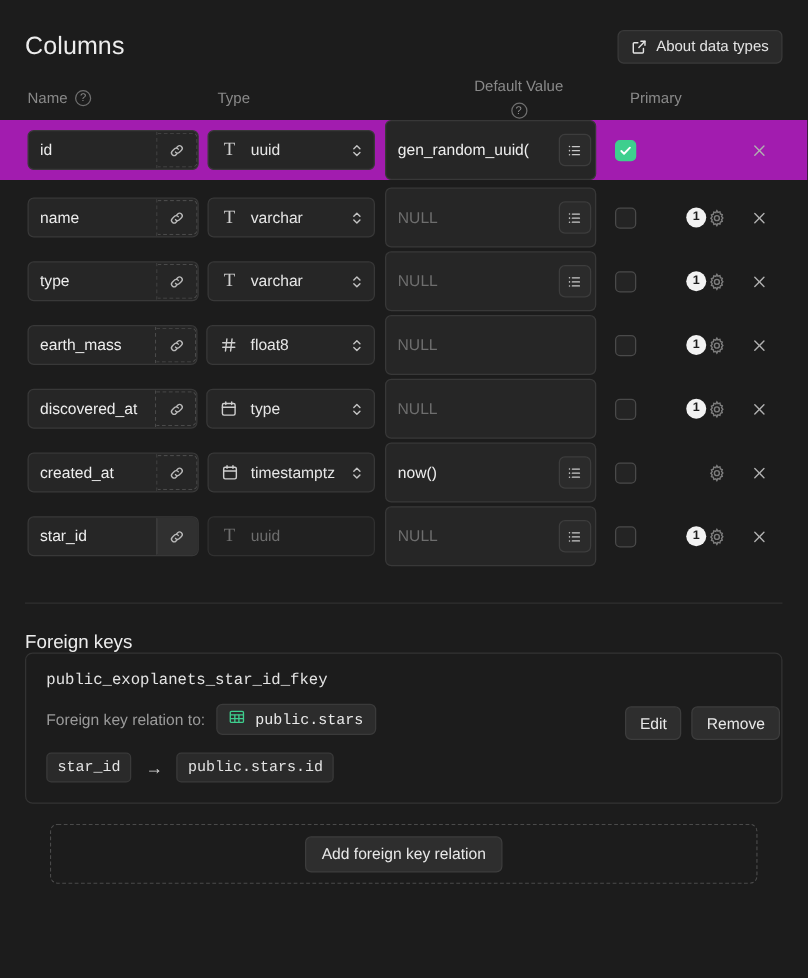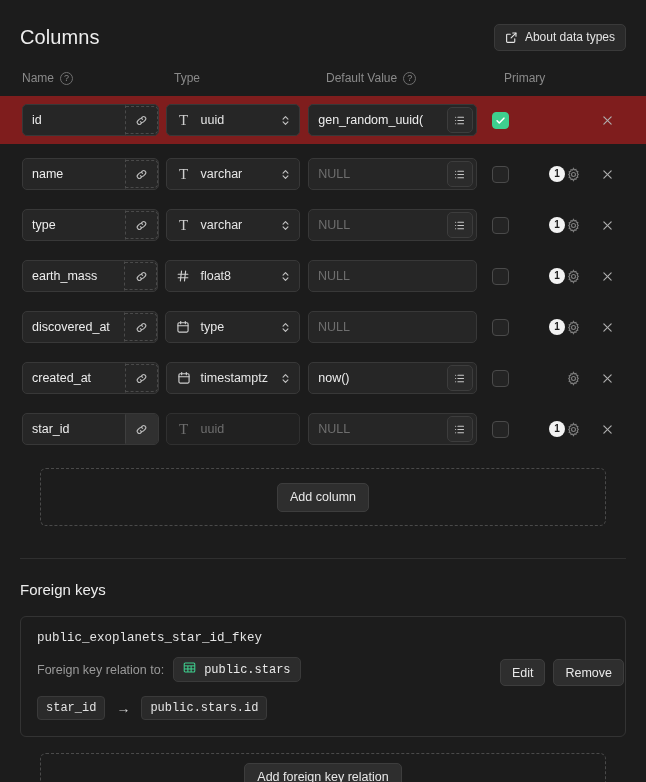--- a/index.html
+++ b/index.html
@@ -53,21 +53,21 @@
     display: flex;
     align-items: center;
     font-size: 12px;
     color: #8a8a8a;
     height: 16px;
     margin-bottom: 10px;
     padding-left: 2px;
   }
   .ch-name    { width: 152px; display:flex; align-items:center; gap:6px; }
   .ch-type    { width: 152px; display:flex; align-items:center; gap:6px; }
-  .ch-default { width: 178px; display:flex; align-items:center; gap:6px; }
+  .ch-default { width: 178px; display:flex; align-items:center; gap:6px;flex-direction:column; }
   .ch-primary { width: 90px; }
 
   .q-icon {
     width: 13px; height: 13px;
     border: 1px solid #6f6f6f;
     border-radius: 50%;
     color: #8a8a8a;
     font-size: 9px;
     line-height: 11px;
     text-align: center;
@@ -78,21 +78,21 @@
   
   .rows { display: flex; flex-direction: column; }
 
   .row {
     display: flex;
     align-items: center;
     height: 42px;
     padding: 0 2px;
   }
   .row.highlight {
-    background: #7f1d1d;
+    background: #a21caf;
     margin: 0 -20px;
     padding: 0 22px;
     height: 48px;
   }
   .row-gap { height: 9px; }
 
   
   .name-wrap {
     display: flex;
     align-items: stretch;
@@ -177,21 +177,21 @@
     padding-left: 8px;
     overflow: hidden;
     white-space: nowrap;
   }
   .type-wrap.disabled .type-text { color: #6e6e6e; }
   .chev { width: 12px; flex: none; color: #c3c3c3; display:flex; align-items:center; justify-content:center;}
 
   
   .default-wrap {
     width: 178px;
-    height: 32px;
+    height: 48px;
     margin-left: 8px;
     border: 1px solid #383838;
     border-radius: 5px;
     background: #262626;
     display: flex;
     align-items: center;
     padding-left: 9px;
     padding-right: 3px;
     overflow: hidden;
   }
@@ -311,21 +311,21 @@
   }
 
   .divider {
     height: 1px;
     background: #2f2f2f;
     margin-top: 32px;
   }
 
   
   .fk-section { padding: 22px 20px 0 20px; }
-  .fk-title { font-size: 15px; color: #ededed; margin-bottom: 18px; }
+  .fk-title { font-size: 15px; color: #ededed; }
 
   .fk-card {
     border: 1px solid #333333;
     border-radius: 6px;
     padding: 14px 16px 16px 16px;
     position: relative;
     min-height: 90px;
   }
   .fk-name {
     font-family: "Liberation Mono", monospace;
@@ -808,23 +808,20 @@
             <div class="close-btn">
               <svg width="13" height="13" viewBox="0 0 16 16" stroke="currentColor" stroke-width="1.35" stroke-linecap="round">
                 <line x1="3.5" y1="3.5" x2="12.5" y2="12.5"></line>
                 <line x1="12.5" y1="3.5" x2="3.5" y2="12.5"></line>
               </svg>
             </div>
           </div>
         </div>
       </div>
 
-    <div class="add-box">
-      <button class="ghost-btn">Add column</button>
-    </div>
 
     <div class="divider"></div>
   </div>
 
   <div class="fk-section">
     <div class="fk-title">Foreign keys</div>
 
     <div class="fk-card">
       <div class="fk-name">public_exoplanets_star_id_fkey</div>
 

